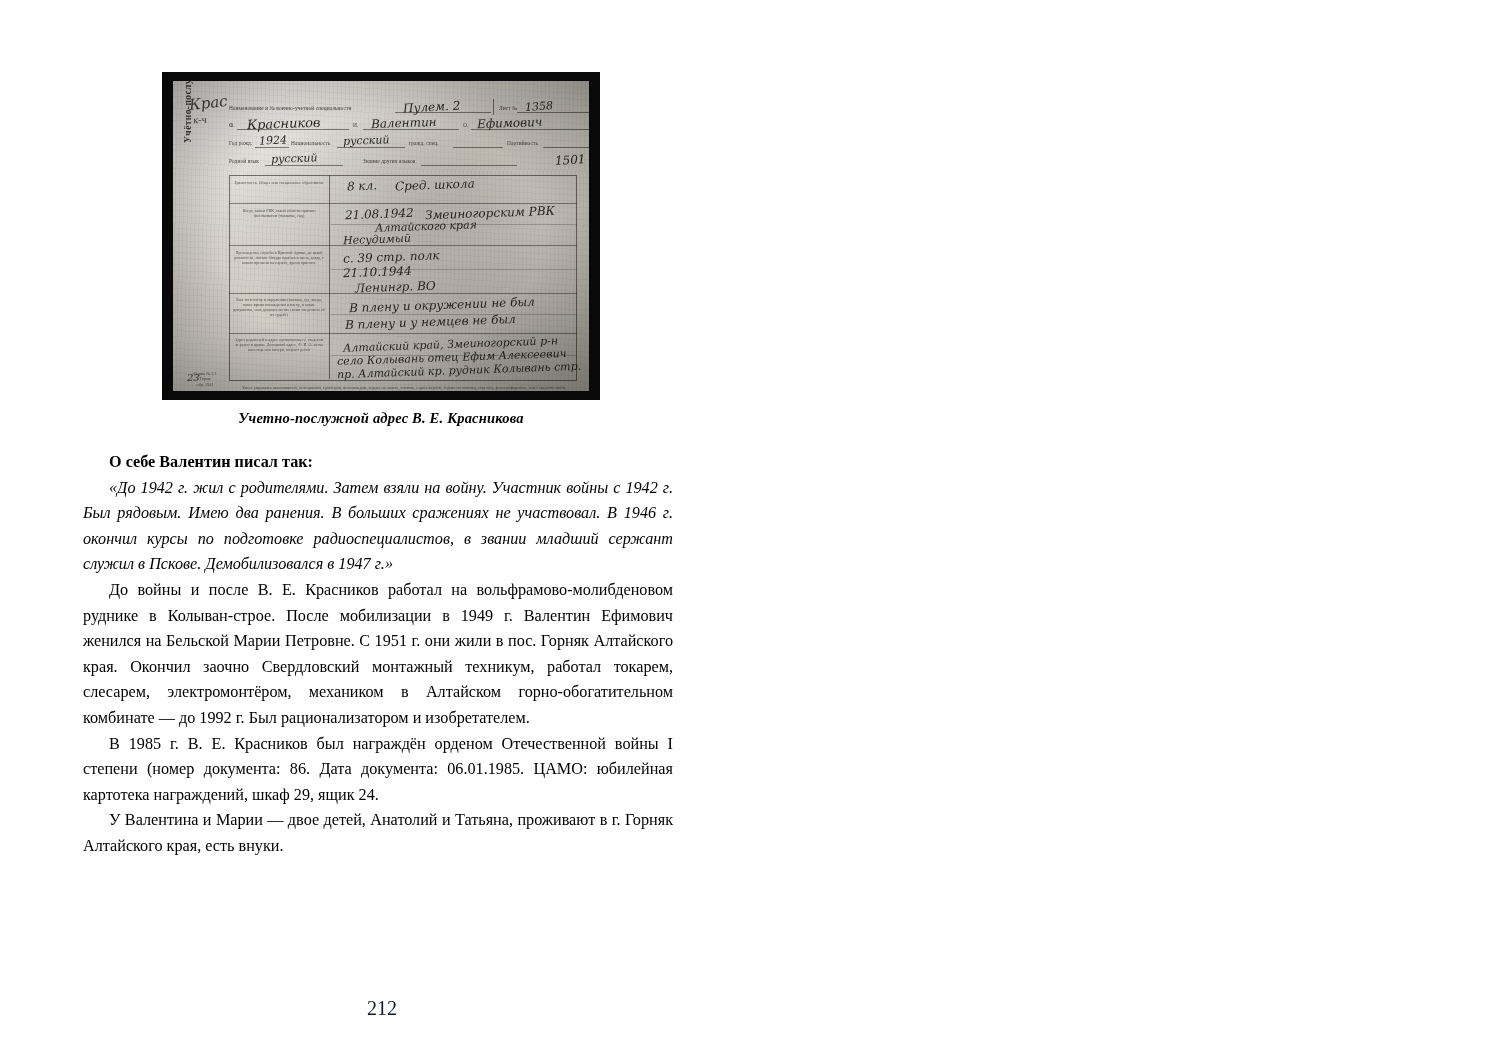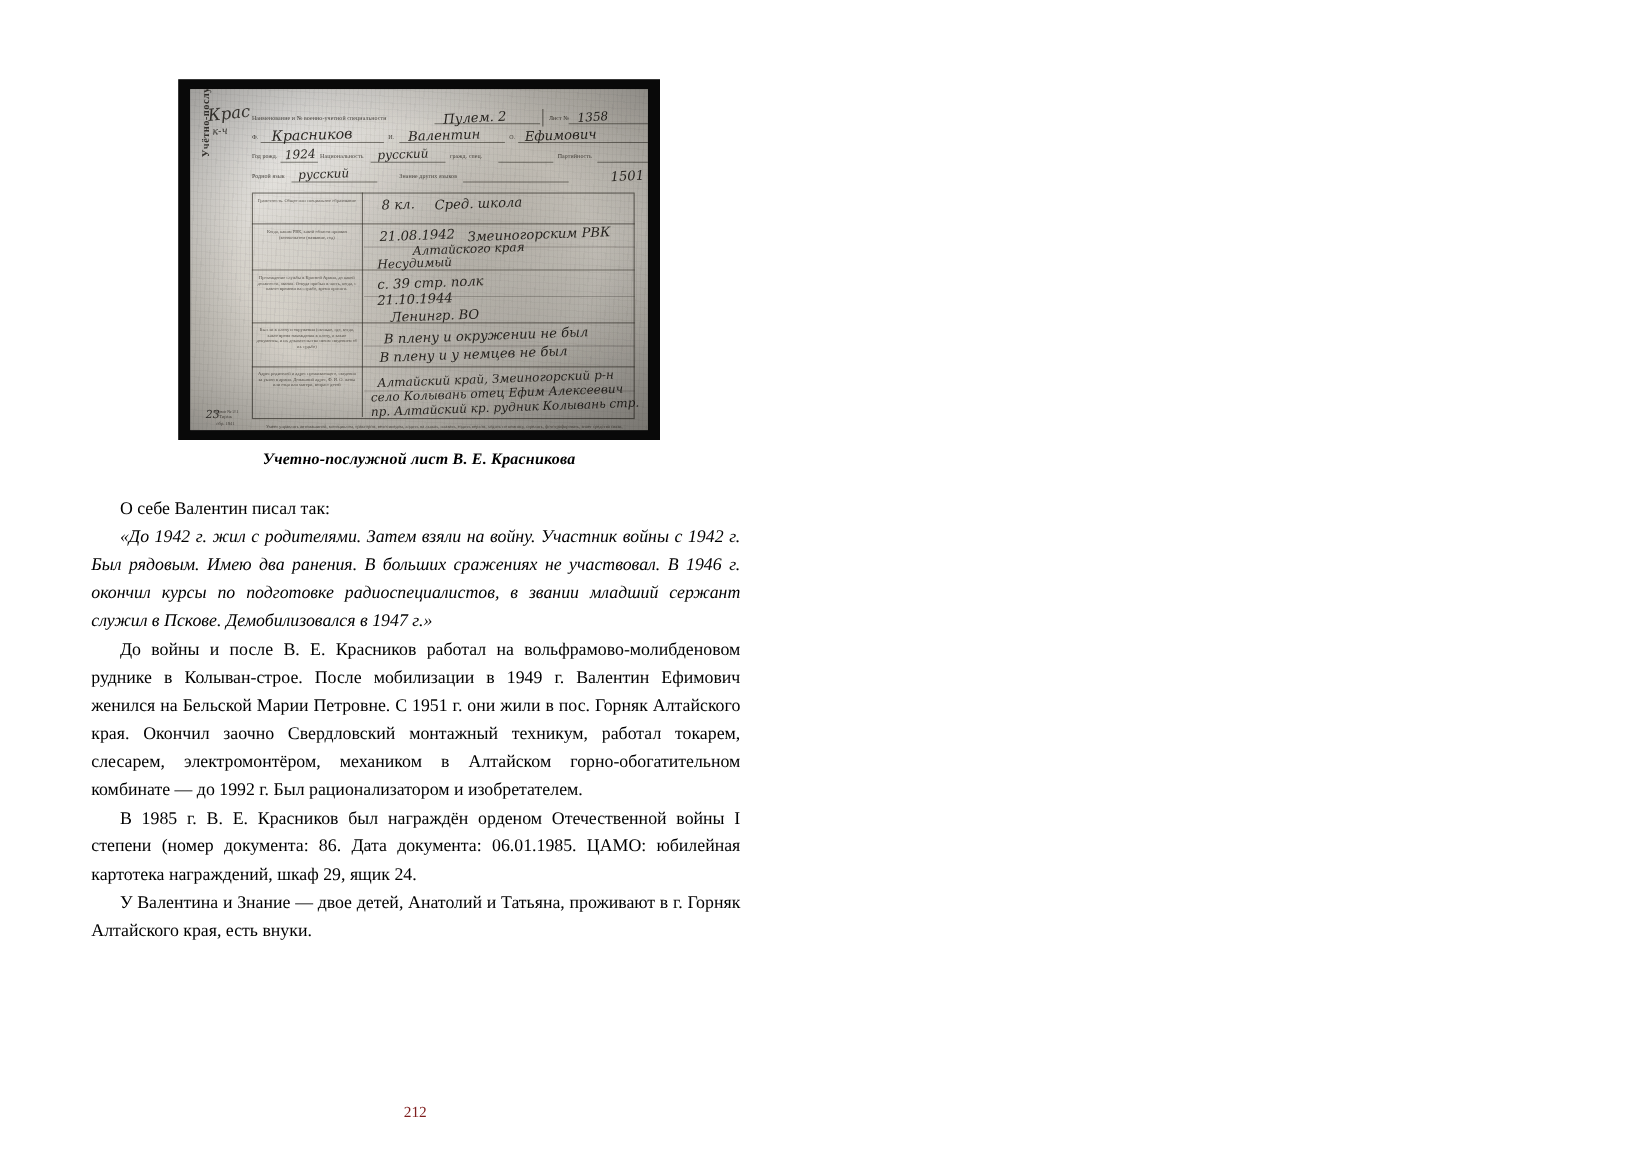--- a/index.html
+++ b/index.html
@@ -210,28 +210,28 @@
   .col-left  { left: 83px;  width: 590px; top: 450px; }
 
   p.para {
     margin: 0;
     text-indent: 26px;
   }
   p.italic {
     font-style: italic;
     font-family: "Liberation Serif", serif;
   }
-  p.lead { font-weight: normal; }
+  p.lead { font-weight: bold; }
 
   
   .folio {
     position: absolute;
     bottom: 38px;
-    font-size: 14px;
-    color: #7f1d1d;
+    font-size: 20px;
+    color: #0f172a;
     text-align: right;
   }
   .folio-left  { left: 367px; }
 </style>
 </head>
 <body>
 
 <div class="spread">
 
   <div class="page">
@@ -325,28 +325,28 @@
 
               <div class="tiny-print" style="left:8px; top:292px; right:4px;">Умеет управлять автомашиной, мотоциклом, трактором, велосипедом, ходить на лыжах, плавать, ездить верхом, ходить по компасу, стрелять, фотографировать, знает средства связи, оказывать первую медицинскую помощь, бороться, грамотно подписываться.</div>
 
               <div class="tiny-print" style="left:-42px; top:278px; width:44px; text-align:center;">Форма № 2/1<br>Тираж<br>обр. 1941</div>
             </div>
           </div>
         </div>
       </div>
     </div>
 
-    <div class="fig-caption cap-left">Учетно-послужной лист В. Е. Красникова</div>
+    <div class="fig-caption cap-left">Учетно-послужной адрес В. Е. Красникова</div>
 
     <div class="col col-left">
       <p class="para lead">О себе Валентин писал так:</p>
       <p class="para italic">«До 1942 г. жил с родителями. Затем взяли на войну. Участник войны с 1942 г. Был рядовым. Имею два ранения. В больших сражениях не участвовал. В 1946 г. окончил курсы по подготовке радиоспециалистов, в звании младший сержант служил в Пскове. Демобилизовался в 1947 г.»</p>
       <p class="para">До войны и после В. Е. Красников работал на вольфрамово-молибденовом руднике в Колыван-строе. После мобилизации в 1949 г. Валентин Ефимович женился на Бельской Марии Петровне. С 1951 г. они жили в пос. Горняк Алтайского края. Окончил заочно Свердловский монтажный техникум, работал токарем, слесарем, электромонтёром, механиком в Алтайском горно-обогатительном комбинате — до 1992 г. Был рационализатором и изобретателем.</p>
       <p class="para">В 1985 г. В. Е. Красников был награждён орденом Отечественной войны I степени (номер документа: 86. Дата документа: 06.01.1985. ЦАМО: юбилейная картотека награждений, шкаф 29, ящик 24.</p>
-      <p class="para">У Валентина и Знание — двое детей, Анатолий и Татьяна, проживают в г. Горняк Алтайского края, есть внуки.</p>
+      <p class="para">У Валентина и Марии — двое детей, Анатолий и Татьяна, проживают в г. Горняк Алтайского края, есть внуки.</p>
     </div>
 
     <div class="folio folio-left">212</div>
   </div>
 
   <div class="page">
 
     
     
 

